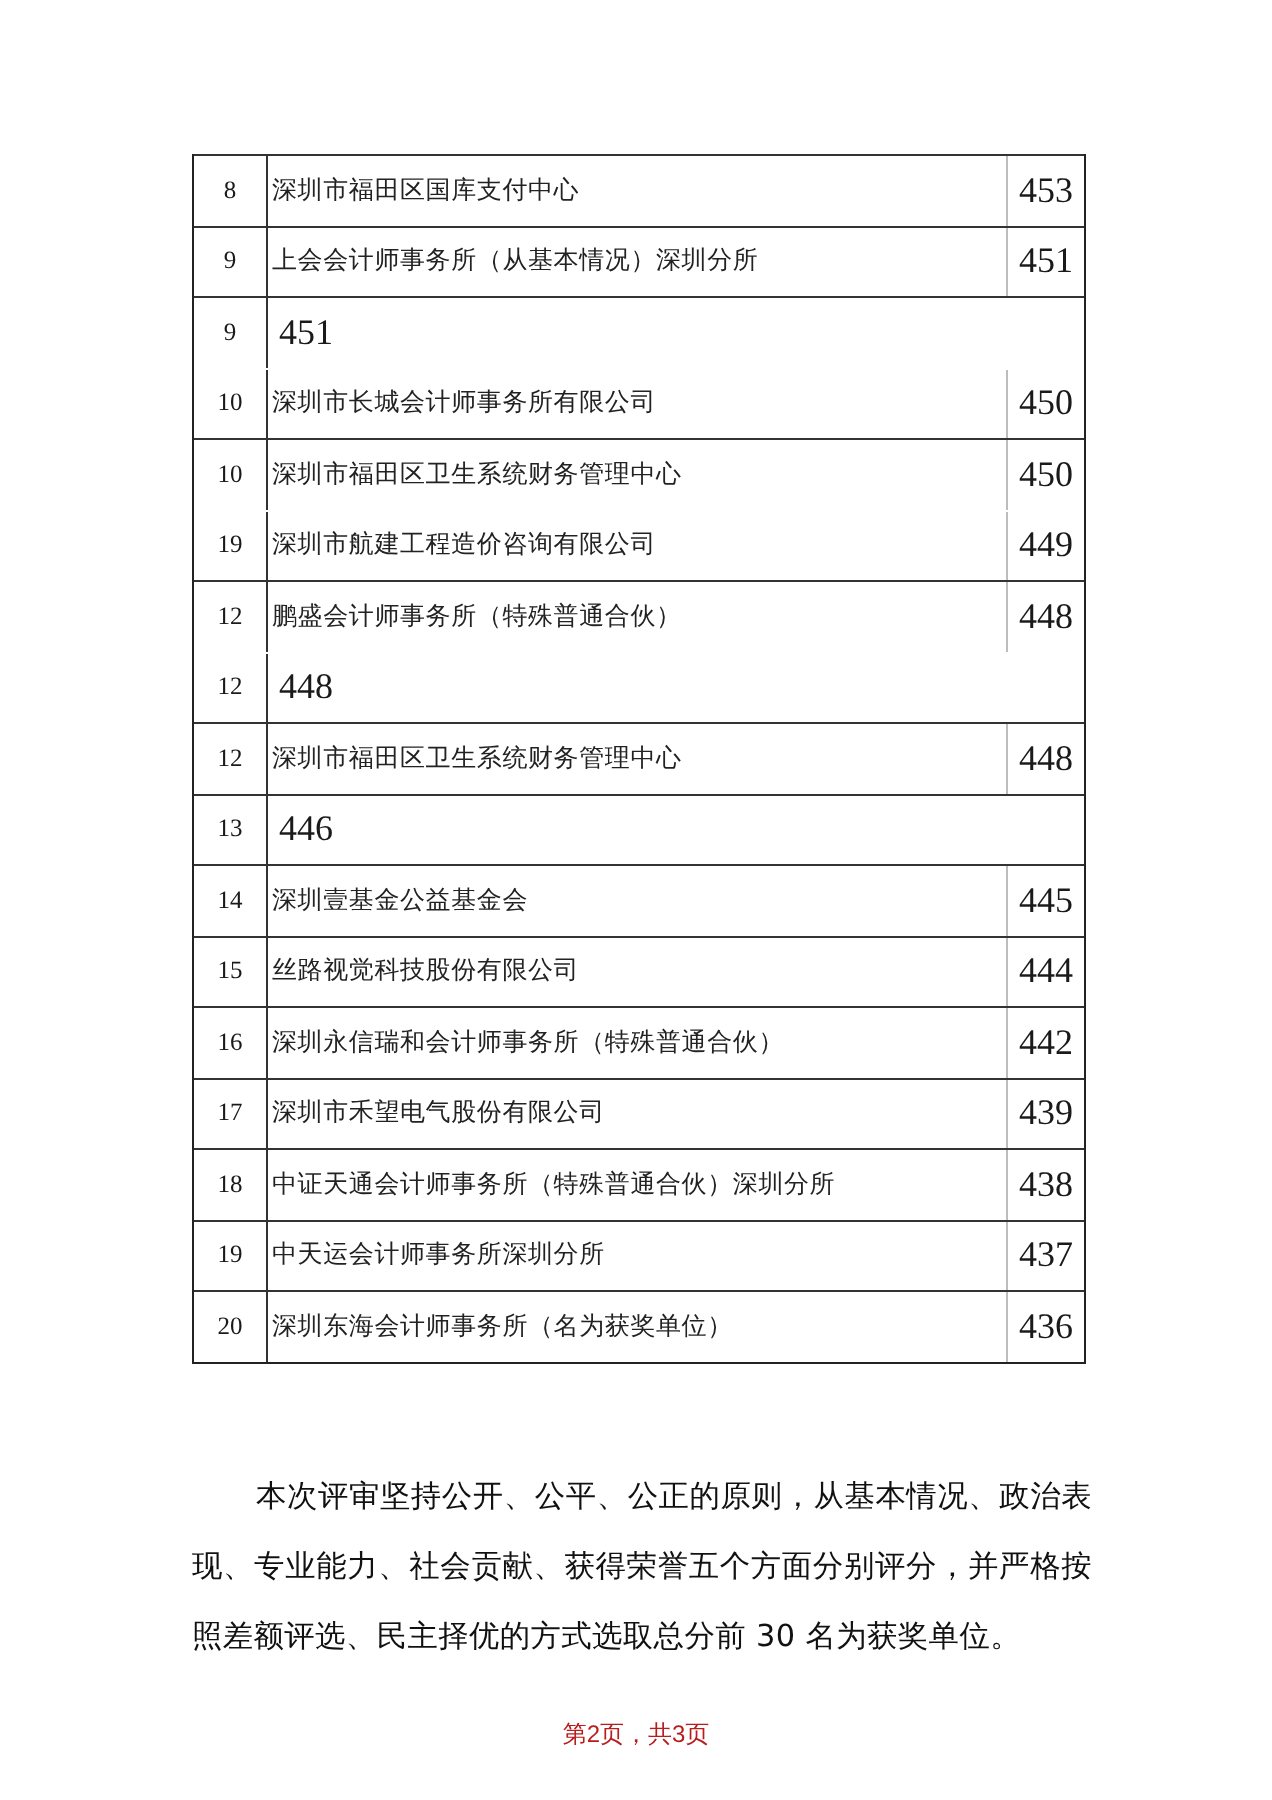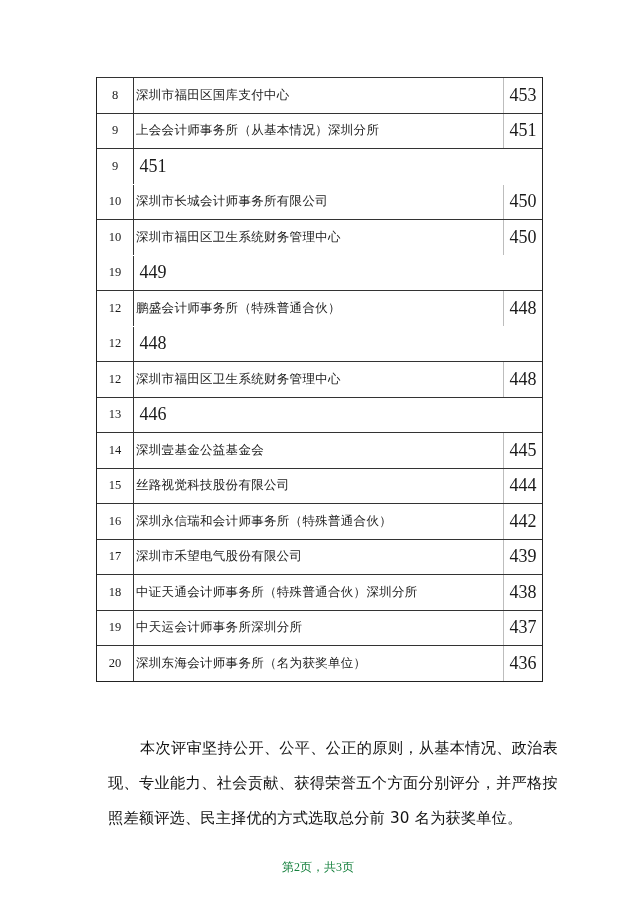--- a/index.html
+++ b/index.html
@@ -80,31 +80,30 @@
       left: 96px;
       top: 716px;
       width: 450px;
       font-family: "DejaVu Sans", sans-serif;
       font-size: 15.2px;
       line-height: 35px;
       color: #111;
       text-indent: 32px;
       text-align: justify;
       letter-spacing: 0.2px;
-      margin-left: 12px;
     }
     .footer {
       position: absolute;
       left: 0;
       width: 636px;
       top: 859px;
       text-align: center;
-      font-family: Liberation Serif, serif;
+      font-family: Liberation Sans, sans-serif;
       font-size: 12px;
-      color: #15803d;
+      color: #b91c1c;
     }
   </style>
 </head>
 <body>
 
 <div class="page">
 
   <div class="table-wrap">
     <div class="row">
       <div class="cell-rank">8</div>
@@ -125,20 +124,21 @@
       <div class="cell-name">深圳市长城会计师事务所有限公司</div>
       <div class="cell-score">450</div>
     </div>
     <div class="row">
       <div class="cell-rank">10</div>
       <div class="cell-name">深圳市福田区卫生系统财务管理中心</div>
       <div class="cell-score">450</div>
     </div>
     <div class="row no-top">
       <div class="cell-rank">19</div>
+      <div class="cell-name">深圳市航建工程造价咨询有限公司</div>
       <div class="cell-score">449</div>
     </div>
     <div class="row">
       <div class="cell-rank">12</div>
       <div class="cell-name">鹏盛会计师事务所（特殊普通合伙）</div>
       <div class="cell-score">448</div>
     </div>
     <div class="row no-top">
       <div class="cell-rank">12</div>
       <div class="cell-score">448</div>

